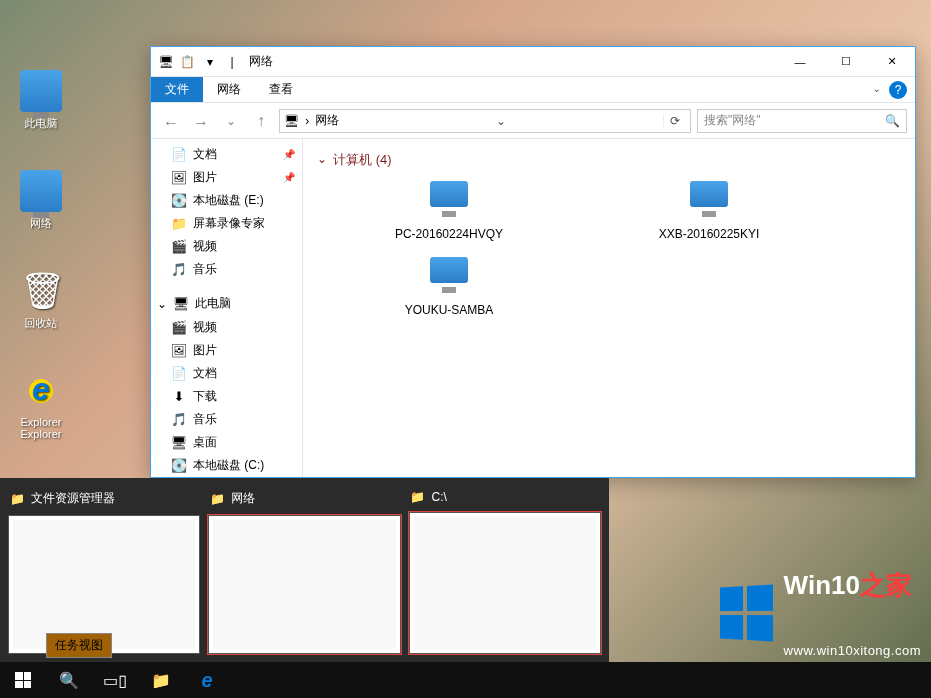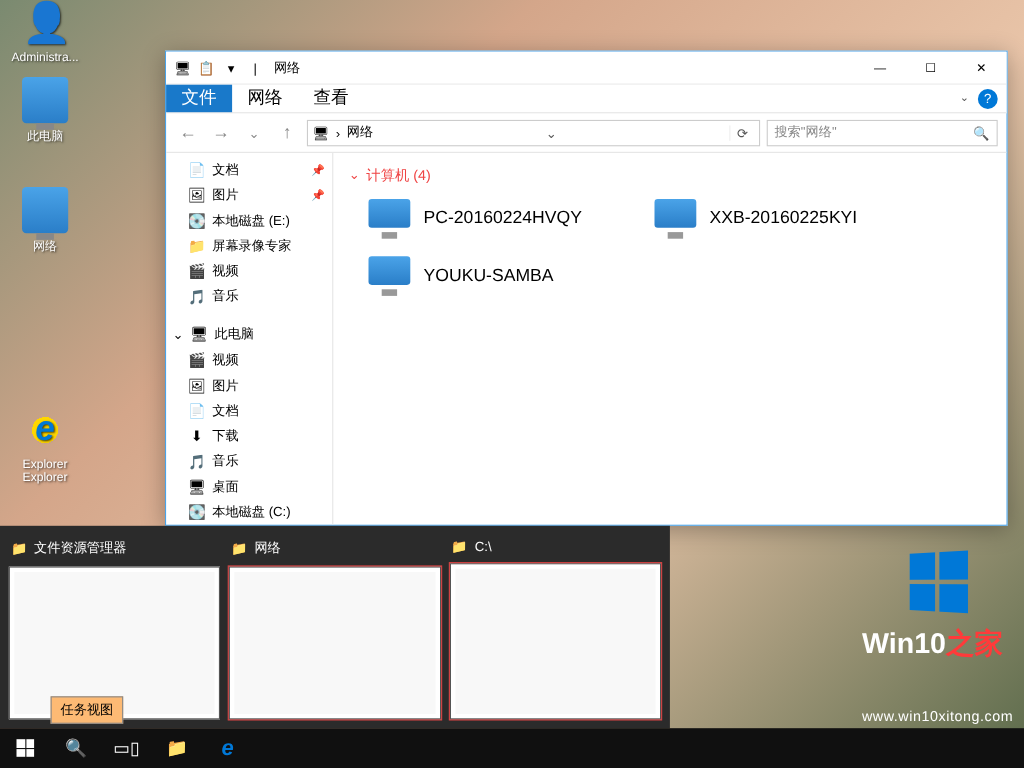--- a/index.html
+++ b/index.html
@@ -18,77 +18,77 @@
 
 .explorer { position: absolute; left: 150px; top: 46px; width: 766px; height: 432px; background: #fff; border: 1px solid #4aa3e8; box-shadow: 0 4px 20px rgba(0,0,0,.3); display: flex; flex-direction: column; }
 .titlebar { height: 30px; background: #fff; display: flex; align-items: center; padding: 0 0 0 6px; border-bottom: 1px solid #e5e5e5; }
 .title-icons { display: flex; gap: 4px; align-items: center; }
 .title-icons span { width: 18px; height: 18px; display: inline-flex; align-items: center; justify-content: center; font-size: 12px; }
 .title-text { font-size: 12px; margin-left: 8px; flex: 1; }
 .win-controls { display: flex; }
 .win-controls div { width: 46px; height: 30px; display: flex; align-items: center; justify-content: center; font-size: 11px; cursor: pointer; }
 
 .ribbon-tabs { height: 26px; display: flex; align-items: stretch; background: #fff; border-bottom: 1px solid #e5e5e5; position: relative; }
-.ribbon-tab { padding: 0 14px; font-size: 16px; display: flex; align-items: center; cursor: pointer; }
+.ribbon-tab { padding: 0 14px; font-size: 12px; display: flex; align-items: center; cursor: pointer; }
 .ribbon-tab.active { background: #1979ca; color: #fff; }
 .help-icon { position: absolute; right: 8px; top: 4px; width: 18px; height: 18px; border-radius: 50%; background: #0078d7; color: #fff; font-size: 12px; display: flex; align-items: center; justify-content: center; }
 .expand-icon { position: absolute; right: 34px; top: 6px; font-size: 10px; color: #555; }
 
 .addr-bar { height: 36px; display: flex; align-items: center; gap: 6px; padding: 0 8px; border-bottom: 1px solid #e5e5e5; }
 .nav-btn { width: 24px; height: 24px; display: flex; align-items: center; justify-content: center; color: #888; font-size: 16px; cursor: pointer; }
 .addr-box { flex: 1; height: 24px; border: 1px solid #ccc; display: flex; align-items: center; padding: 0 4px; font-size: 12px; gap: 6px; }
 .addr-box .refresh { margin-left: auto; color: #555; padding: 0 6px; border-left: 1px solid #eee; }
 .search-box { width: 210px; height: 24px; border: 1px solid #ccc; display: flex; align-items: center; padding: 0 6px; font-size: 12px; color: #888; }
 .search-box span:last-child { margin-left: auto; }
 
 .body-area { flex: 1; display: flex; overflow: hidden; }
 .nav-pane { width: 152px; border-right: 1px solid #e5e5e5; overflow-y: auto; padding: 4px 0; font-size: 12px; }
 .nav-item { display: flex; align-items: center; gap: 6px; padding: 3px 6px 3px 20px; cursor: pointer; white-space: nowrap; }
 .nav-item .pin { margin-left: auto; color: #888; font-size: 10px; }
 .nav-header { display: flex; align-items: center; gap: 6px; padding: 4px 6px; cursor: pointer; font-size: 12px; }
 .nav-ico { width: 16px; height: 16px; display: inline-flex; align-items: center; justify-content: center; font-size: 13px; }
 
 .content { flex: 1; overflow-y: auto; padding: 8px 14px; }
-.group-header { display: flex; align-items: center; gap: 6px; color: #ef4444; font-size: 13px; padding: 4px 0 8px; cursor: pointer; }
+.group-header { display: flex; align-items: center; gap: 6px; color: #7f1d1d; font-size: 13px; padding: 4px 0 8px; cursor: pointer; }
 .group-header::before { content: "⌄"; font-size: 12px; transform: translateY(-1px); }
 .items-grid { display: flex; flex-wrap: wrap; gap: 8px 20px; padding-left: 12px; margin-bottom: 14px; }
-.item { width: 240px; display: flex; align-items: center; gap: 10px; padding: 4px; cursor: pointer; font-size: 16px; }
+.item { width: 240px; display: flex; align-items: center; gap: 10px; padding: 4px; cursor: pointer; font-size: 12px; flex-direction: column; }
 .item-ico { width: 42px; height: 36px; flex-shrink: 0; position: relative; }
 .monitor { width: 38px; height: 26px; background: linear-gradient(#4aa3e8,#2a7ec8); border-radius: 3px; margin: 0 auto; }
 .monitor::after { content: ""; position: absolute; bottom: 0; left: 50%; transform: translateX(-50%); width: 14px; height: 6px; background: #999; }
 .router { width: 40px; height: 14px; background: linear-gradient(#f5f5f5,#ccc); border-radius: 2px; margin-top: 14px; box-shadow: 0 1px 2px rgba(0,0,0,.3); }
 
 .task-preview { position: absolute; left: 0; bottom: 36px; width: 609px; height: 184px; background: #2b2b2b; display: flex; gap: 8px; padding: 8px; }
 .preview-card { flex: 1; display: flex; flex-direction: column; }
 .preview-title { display: flex; align-items: center; gap: 6px; color: #fff; font-size: 12px; padding: 4px 2px 8px; }
 .preview-thumb { flex: 1; background: #fff; border: 1px solid #555; position: relative; overflow: hidden; }
 .preview-thumb .mini { position: absolute; inset: 4px; background: #f8f8f8; font-size: 6px; }
 .preview-thumb.hl { outline: 1px solid #d44; }
-.tooltip { position: absolute; left: 46px; bottom: 40px; background: #fdba74; border: 1px solid #888; padding: 3px 8px; font-size: 12px; }
+.tooltip { position: absolute; left: 46px; bottom: 40px; background: #a16207; border: 1px solid #888; padding: 3px 8px; font-size: 12px; }
 
 .taskbar { position: absolute; left: 0; bottom: 0; width: 100%; height: 36px; background: #101010; display: flex; align-items: center; }
 .tb-btn { width: 46px; height: 36px; display: flex; align-items: center; justify-content: center; color: #fff; cursor: pointer; font-size: 16px; }
 .tb-search { width: 46px; }
 .start-ico { width: 16px; height: 16px; display: grid; grid-template: 1fr 1fr / 1fr 1fr; gap: 1px; }
 .start-ico span { background: #fff; }
 
-.watermark { position: absolute; right: 10px; bottom: 40px; display: flex; align-items: center; gap: 12px; color: #fff; flex-direction: column; }
+.watermark { position: absolute; right: 10px; bottom: 40px; display: flex; align-items: center; gap: 12px; color: #fff; }
 .wm-logo { width: 54px; height: 54px; display: grid; grid-template: 1fr 1fr / 1fr 1fr; gap: 4px; transform: perspective(100px) rotateY(-12deg); }
 .wm-logo span { background: #0078d7; }
 .wm-text .big { font-size: 26px; font-weight: bold; }
 .wm-text .big b { color: #ff3a3a; }
 .wm-text .url { font-size: 13px; letter-spacing: .5px; margin-top: 40px; }
 </style>
 </head>
 <body>
 
 <div class="desktop">
-  <div class="desktop-icon" style="left:6px;top:0"><div class="ico ico-admin"></div><span>Administra...</span></div>
   <div class="desktop-icon" style="left:6px;top:70px"><div class="ico ico-pc"></div><span>此电脑</span></div>
   <div class="desktop-icon" style="left:6px;top:170px"><div class="ico ico-net"></div><span>网络</span></div>
+  <div class="desktop-icon" style="left:6px;top:270px"><div class="ico ico-bin"></div><span>回收站</span></div>
   <div class="desktop-icon" style="left:6px;top:370px"><div class="ico ico-ie"></div><span>Explorer Explorer</span></div>
 </div>
 
 <div class="explorer">
   <div class="titlebar">
     <div class="title-icons">
       <span>🖥</span>
       <span>📋</span>
       <span>▾</span>
       <span>|</span>

